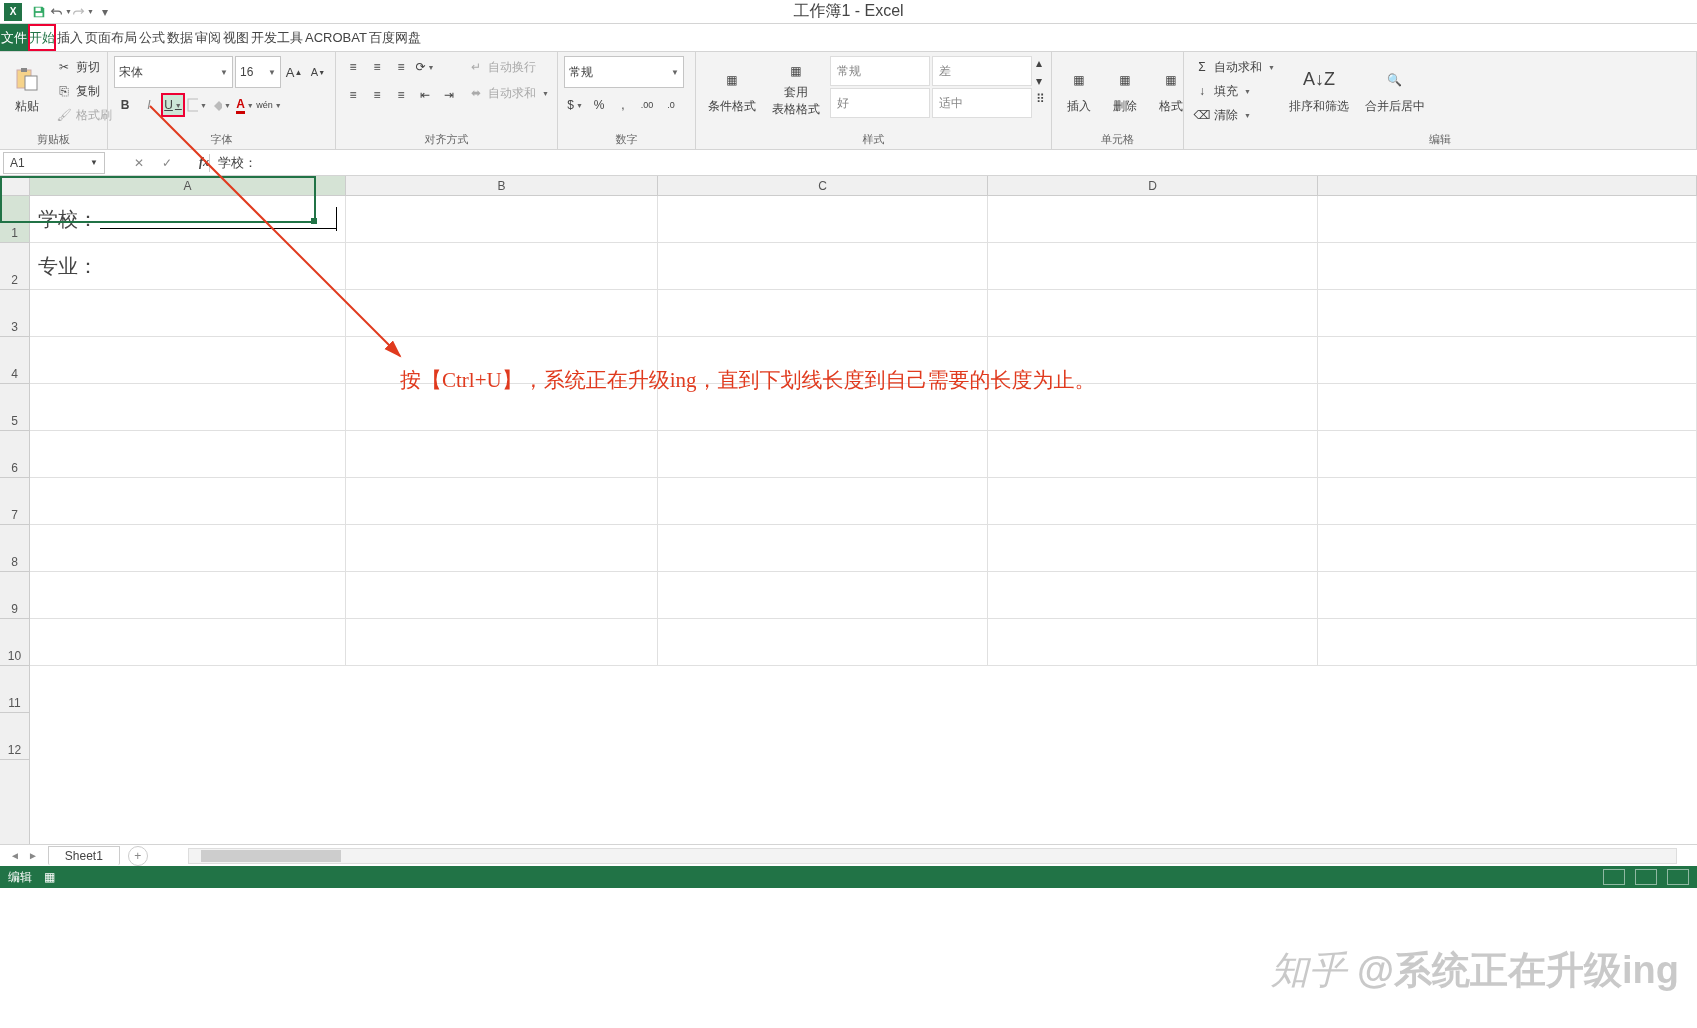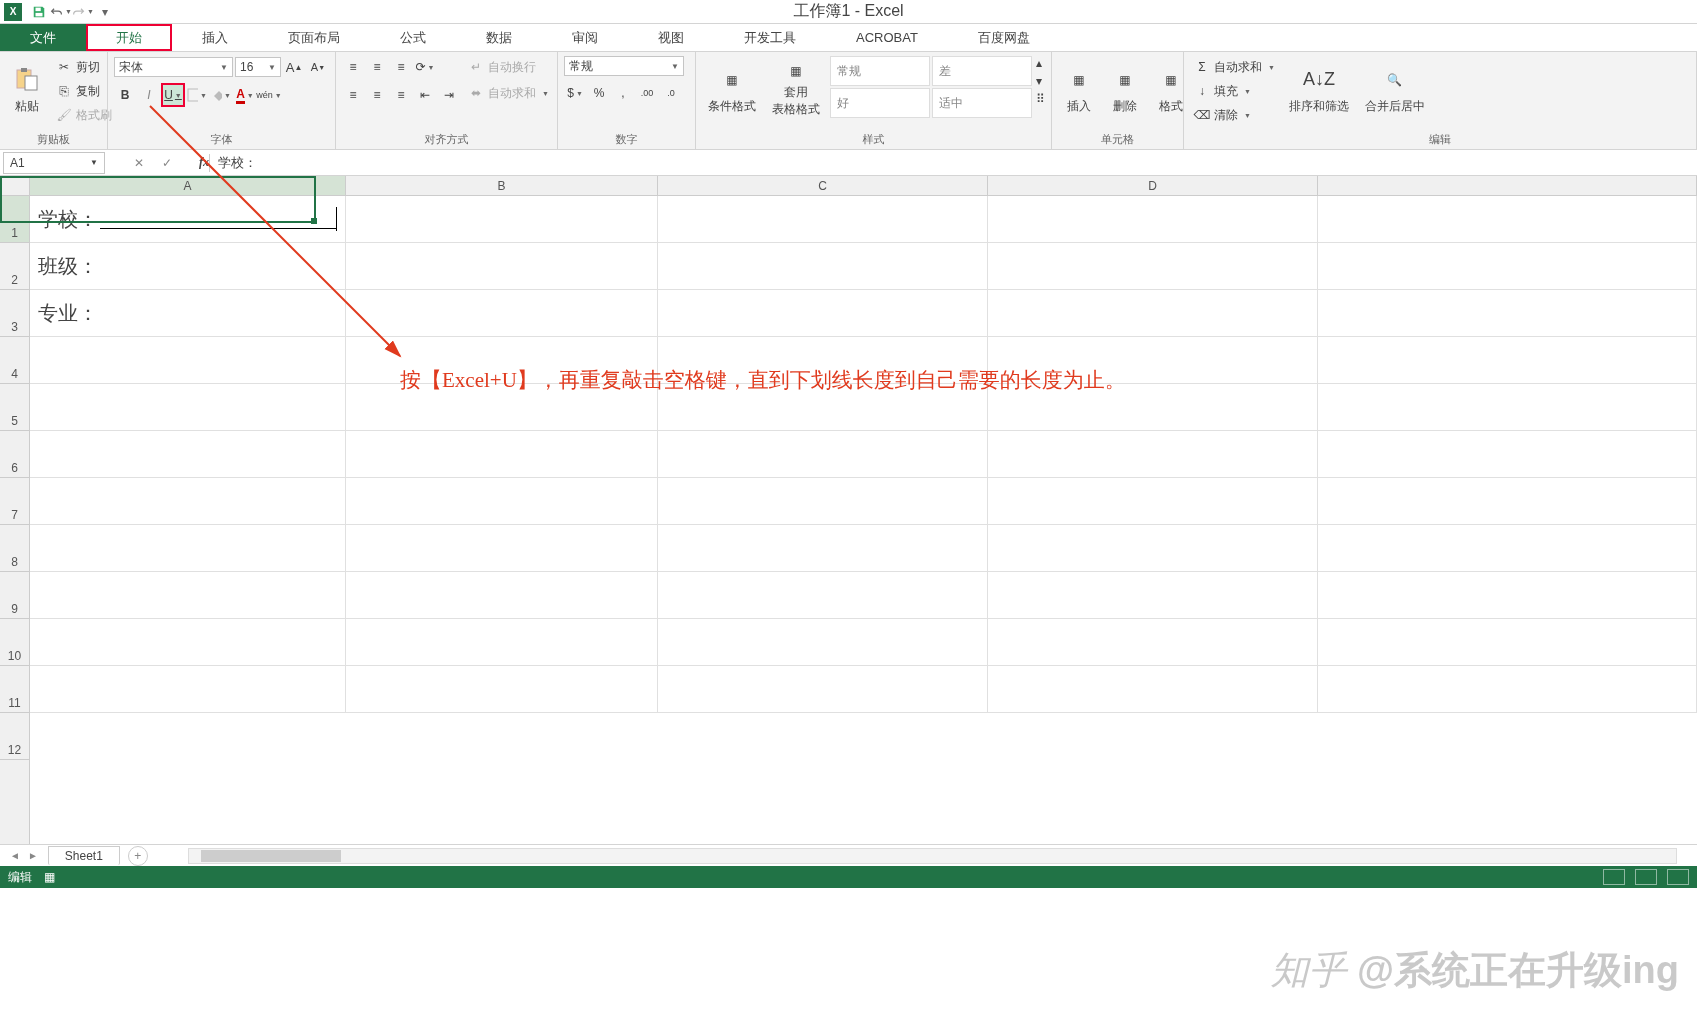--- a/index.html
+++ b/index.html
@@ -7,37 +7,37 @@
 
 
 .titlebar { height: 24px; background: #fff; border-bottom: 1px solid #d4d4d4; display: flex; align-items: center; padding-left: 4px; }
 .app-icon { width: 18px; height: 18px; background: #217346; color: #fff; font-size: 10px; font-weight: bold; display: flex; align-items: center; justify-content: center; margin-right: 6px; }
 .qat-btn { width: 22px; height: 22px; display: flex; align-items: center; justify-content: center; color: #666; cursor: default; }
 .qat-btn svg { width: 14px; height: 14px; }
 .title-center { position: absolute; left: 50%; transform: translateX(-50%); font-size: 16px; color: #444; }
 
 
 .ribbon-tabs { height: 28px; background: #fff; display: flex; align-items: stretch; border-bottom: 1px solid #d4d4d4; }
-.tab { padding: 0 30px; display: flex; align-items: center; font-size: 13px; color: #444; cursor: default; }
+.tab { padding: 0 1px; display: flex; align-items: center; font-size: 13px; color: #444; cursor: default; }
 .tab.file { background: #217346; color: #fff; }
 .tab.active { background: #fff; color: #217346; }
 .tab.highlighted { outline: 2px solid #e03; outline-offset: -2px; }
 
 
 .ribbon { height: 98px; background: #f3f3f3; border-bottom: 1px solid #d4d4d4; display: flex; }
 .group { border-right: 1px solid #d4d4d4; display: flex; flex-direction: column; justify-content: space-between; padding: 4px 6px 2px 6px; position: relative; }
 .group-label { text-align: center; font-size: 11px; color: #666; padding-top: 2px; }
 .group-body { display: flex; align-items: flex-start; gap: 4px; flex: 1; }
 .col { display: flex; flex-direction: column; gap: 2px; }
 .small-btn { height: 22px; display: flex; align-items: center; gap: 4px; padding: 0 4px; font-size: 12px; color: #444; white-space: nowrap; }
 .small-btn.dim { color: #aaa; }
 .big-btn { display: flex; flex-direction: column; align-items: center; justify-content: center; gap: 2px; padding: 4px 6px; font-size: 12px; color: #444; min-width: 42px; height: 66px; }
 .big-btn .ico { width: 32px; height: 32px; display: flex; align-items: center; justify-content: center; }
 .ico16 { width: 16px; height: 16px; display: inline-flex; align-items: center; justify-content: center; }
-.combo { height: 20px; border: 1px solid #c5c5c5; background: #fff; display: flex; align-items: center; padding: 0 4px; font-size: 12px; }
+.combo { height: 32px; border: 1px solid #c5c5c5; background: #fff; display: flex; align-items: center; padding: 0 4px; font-size: 12px; }
 .combo .dd { margin-left: auto; font-size: 8px; color: #666; }
 .row { display: flex; gap: 2px; align-items: center; }
 .row .sq { width: 22px; height: 22px; display: flex; align-items: center; justify-content: center; border: 1px solid transparent; }
 .sq.on { background: #cde6d7; border: 1px solid #92c0a4; }
 .sq.highlighted { outline: 2px solid #e03; outline-offset: -1px; }
 .dd-tiny { font-size: 7px; color: #666; padding-left: 2px; }
 
 .style-cell { width: 100px; height: 30px; border: 1px solid #ddd; background: #fff; display: flex; align-items: center; padding: 0 6px; font-size: 12px; color: #888; }
 .style-grid { display: grid; grid-template-columns: 100px 100px; gap: 2px; }
 
@@ -370,29 +370,20 @@
           <span class="underline-fill"></span>
           <span class="cursor-caret"></span>
         </div>
         <div class="cell" style="width: 312px;"></div>
         <div class="cell" style="width: 330px;"></div>
         <div class="cell" style="width: 330px;"></div>
         <div class="cell" style="flex: 1 1 0%;"></div>
       </div>
       <div class="cellrow">
         <div class="cell" style="width: 316px;">
-          <span>班级：</span>
-        </div>
-        <div class="cell" style="width: 312px;"></div>
-        <div class="cell" style="width: 330px;"></div>
-        <div class="cell" style="width: 330px;"></div>
-        <div class="cell" style="flex: 1 1 0%;"></div>
-      </div>
-      <div class="cellrow">
-        <div class="cell" style="width: 316px;">
           <span>专业：</span>
         </div>
         <div class="cell" style="width: 312px;"></div>
         <div class="cell" style="width: 330px;"></div>
         <div class="cell" style="width: 330px;"></div>
         <div class="cell" style="flex: 1 1 0%;"></div>
       </div>
       <div class="cellrow">
         <div class="cell" style="width: 316px;"></div>
         <div class="cell" style="width: 312px;"></div>
@@ -453,21 +444,21 @@
   <div class="active-cell" style="left:0px;top:0px;width:316px;height:47px"></div>
 
   <svg class="red-arrow" style="left:140px;top:-80px" width="300" height="280">
     <defs>
         <marker id="ah" markerWidth="10" markerHeight="10" refX="8" refY="3" orient="auto">
           <path d="M0,0 L9,3 L0,6 Z" fill="#e03a1e"></path>
         </marker>
       </defs>
     <line x1="10" y1="10" x2="260" y2="260" stroke="#e03a1e" stroke-width="2" marker-end="url(#ah)"></line>
   </svg>
-  <div class="anno-text" style="left:400px;top:190px">按【Excel+U】，再重复敲击空格键，直到下划线长度到自己需要的长度为止。</div>
+  <div class="anno-text" style="left:400px;top:190px">按【Ctrl+U】，系统正在升级ing，直到下划线长度到自己需要的长度为止。</div>
 </div>
 
 <div class="sheet-bar">
   <div class="sheet-nav">
     <span>◄</span>
     <span>►</span>
   </div>
   <div class="sheet-tab">Sheet1</div>
   <div class="sheet-add">+</div>
   <div class="hscroll">

